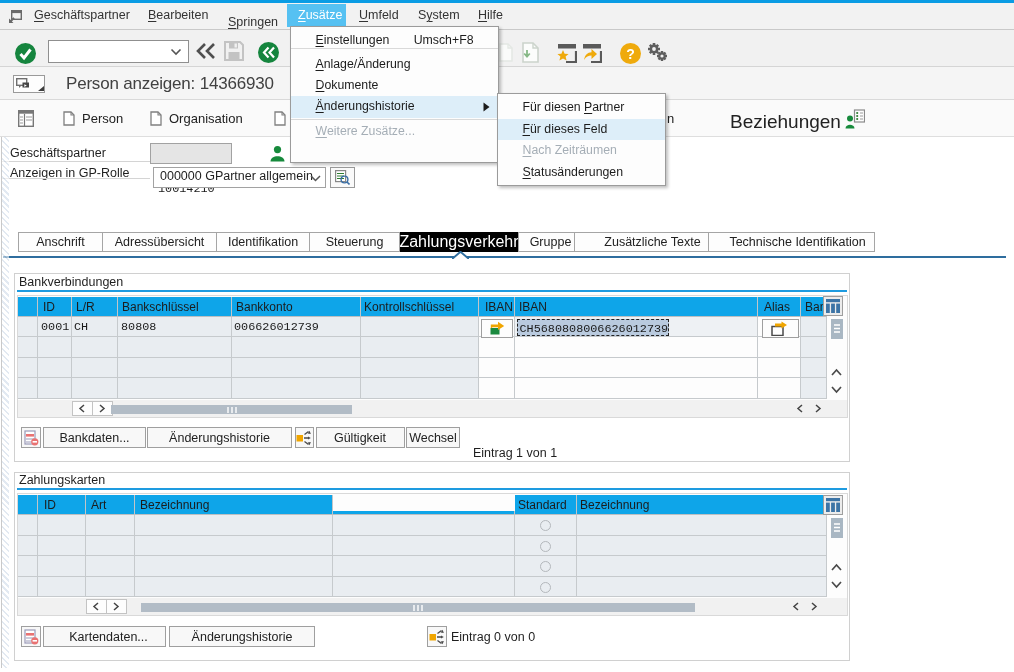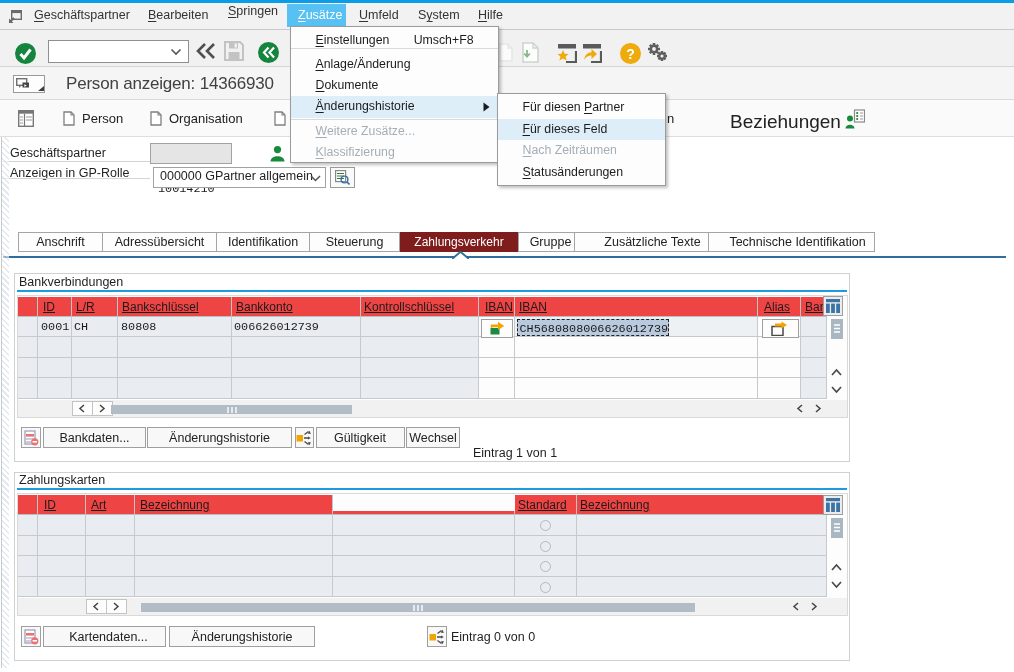--- a/index.html
+++ b/index.html
@@ -4,38 +4,38 @@
 <style>
 html,body{margin:0;padding:0;}
 body{width:1014px;height:672px;position:relative;overflow:hidden;background:#ffffff;
  font-family:"Liberation Sans",sans-serif;color:#222;}
 .abs{position:absolute;}
 .lbl{font-size:12.5px;color:#1f1f1f;white-space:nowrap;}
 u{text-decoration:underline;text-underline-offset:2px;}
 .mono{font-family:"Liberation Mono",monospace;font-size:11.8px;color:#1a1a1a;white-space:nowrap;}
 .btn{position:absolute;border:1px solid #9f9f9f;background:#f8f8f8;font-size:12.5px;color:#222;
  display:flex;align-items:center;justify-content:center;box-sizing:border-box;white-space:nowrap;}
-.hc{background:#ef4444;border-right:1px solid #c2c5c8;border-bottom:1px solid #bcbfc2;box-sizing:border-box;padding-top:3px;white-space:nowrap;overflow:hidden;flex:none;text-decoration:underline;}
+.hc{background:#0ea5e9;border-right:1px solid #c2c5c8;border-bottom:1px solid #bcbfc2;box-sizing:border-box;padding-top:3px;white-space:nowrap;overflow:hidden;flex:none;}
 .dc{background:#e9edf1;border-right:1px solid #c6cacd;border-bottom:1px solid #c6cacd;box-sizing:border-box;padding-top:3.5px;white-space:nowrap;overflow:hidden;flex:none;}
 </style>
 </head>
 <body>
 
 <div class="abs" style="left:0;top:0;width:1014px;height:3px;background:#0a9ce4;"></div>
 
 <div class="abs" style="left:0;top:3px;width:1014px;height:27px;background:#f2f2f2;border-bottom:1px solid #c9c9c9;box-sizing:border-box;"></div>
 <div id="menubar" class="abs" style="left:0;top:3px;width:1014px;height:26px;font-size:12.5px;color:#333;">
   <svg class="abs" style="left:8px;top:7px;" width="14" height="14" viewBox="0 0 14 14">
     <rect x="3.7" y="0.7" width="9.6" height="8.6" fill="none" stroke="#6a6a6a" stroke-width="1.4"></rect>
     <rect x="3.7" y="0.7" width="9.6" height="2.4" fill="#6a6a6a"></rect>
     <path d="M1 13 L1 8.5 L2.6 10.1 L5.4 7.3 L6.7 8.6 L3.9 11.4 L5.5 13 Z" fill="#6a6a6a"></path>
   </svg>
   <div class="abs" style="left:34px;top:5px;"><u>G</u>eschäftspartner</div>
   <div class="abs" style="left:148px;top:5px;"><u>B</u>earbeiten</div>
-  <div class="abs" style="left:228px;top:1px;"><u>S</u>pringen</div>
+  <div class="abs" style="left:228px;top:12px;"><u>S</u>pringen</div>
   <div class="abs" style="left:287px;top:1px;width:59px;height:23px;background:#56c1f2;"></div>
   <div class="abs" style="left:298px;top:5px;color:#fff;"><u>Z</u>usätze</div>
   <div class="abs" style="left:359px;top:5px;"><u>U</u>mfeld</div>
   <div class="abs" style="left:418px;top:5px;">S<u>y</u>stem</div>
   <div class="abs" style="left:478px;top:5px;"><u>H</u>ilfe</div>
 </div>
 
 <div class="abs" style="left:0;top:30px;width:1014px;height:37px;background:#f1f1f1;border-bottom:1px solid #d5d5d5;box-sizing:border-box;"></div>
 <div id="toolbar" class="abs" style="left:0;top:30px;width:1014px;height:36px;">
 
@@ -189,21 +189,21 @@
     <circle cx="9.5" cy="9.5" r="3.4" fill="none" stroke="#3a6ea5" stroke-width="1.4"></circle>
     <path d="M12 12 L14.5 14.5" stroke="#3a6ea5" stroke-width="1.6"></path>
   </svg>
 </div>
 
 <div id="tabs">
   <div class="abs" style="left:18px;top:232px;width:85px;height:20px;border:1px solid #a5a5a5;background:#fdfdfd;box-sizing:border-box;display:flex;align-items:center;justify-content:center;font-size:12.5px;">Anschrift</div>
   <div class="abs" style="left:102px;top:232px;width:115px;height:20px;border:1px solid #a5a5a5;background:#fdfdfd;box-sizing:border-box;display:flex;align-items:center;justify-content:center;font-size:12.5px;">Adressübersicht</div>
   <div class="abs" style="left:216px;top:232px;width:94px;height:20px;border:1px solid #a5a5a5;background:#fdfdfd;box-sizing:border-box;display:flex;align-items:center;justify-content:center;font-size:12.5px;">Identifikation</div>
   <div class="abs" style="left:309px;top:232px;width:91px;height:20px;border:1px solid #a5a5a5;background:#fdfdfd;box-sizing:border-box;display:flex;align-items:center;justify-content:center;font-size:12.5px;">Steuerung</div>
-  <div class="abs" style="left:400px;top:232px;width:118px;height:20px;background:#7f1d1d;box-sizing:border-box;display:flex;align-items:center;justify-content:center;font-size:12px;color:#fff;">Zahlungsverkehr</div>
+  <div class="abs" style="left:400px;top:232px;width:118px;height:20px;background:#000000;box-sizing:border-box;display:flex;align-items:center;justify-content:center;font-size:16px;color:#fff;">Zahlungsverkehr</div>
   <div class="abs" style="left:518px;top:232px;width:57px;height:20px;border:1px solid #a5a5a5;background:#fdfdfd;box-sizing:border-box;display:flex;align-items:center;justify-content:center;font-size:12.5px;padding-left:8px;">Gruppe</div>
   <div class="abs" style="left:574px;top:232px;width:135px;height:20px;border:1px solid #a5a5a5;background:#fdfdfd;box-sizing:border-box;display:flex;align-items:center;justify-content:center;font-size:12.5px;padding-left:22px;">Zusätzliche Texte</div>
   <div class="abs" style="left:708px;top:232px;width:167px;height:20px;border:1px solid #a5a5a5;background:#fdfdfd;box-sizing:border-box;display:flex;align-items:center;justify-content:center;font-size:12.5px;padding-left:12px;">Technische Identifikation</div>
   <div class="abs" style="left:3px;top:255.5px;width:1003px;height:2.5px;background:#2e6d9e;"></div>
   <svg class="abs" style="left:452px;top:251px;" width="17" height="8" viewBox="0 0 17 8">
     <path d="M0 8 L8.5 0.8 L17 8" fill="#ffffff" stroke="#2e6d9e" stroke-width="1.9"></path>
   </svg>
 </div>
 
 <div id="group1">
@@ -486,21 +486,20 @@
     <div style="position:absolute;left:0;top:21.5px;width:100%;height:1px;background:#d9d9d9;"></div>
     <div style="position:absolute;left:0;top:27.5px;width:100%;height:21px;line-height:21px;padding-left:25px;box-sizing:border-box;"><u>A</u>nlage/Änderung</div>
     <div style="position:absolute;left:0;top:48.5px;width:100%;height:21px;line-height:21px;padding-left:25px;box-sizing:border-box;"><u>D</u>okumente</div>
     <div style="position:absolute;left:0;top:69.5px;width:100%;height:21.5px;line-height:21.5px;padding-left:25px;box-sizing:border-box;background:#ddeef9;"><u>Ä</u>nderungshistorie
       <svg style="position:absolute;right:8px;top:5.5px;" width="7" height="10" viewBox="0 0 7 10">
           <path d="M0.5 0.5 L6.5 5 L0.5 9.5 Z" fill="#1c1c1c"></path>
         </svg>
     </div>
     <div style="position:absolute;left:0;top:92px;width:100%;height:1px;background:#d9d9d9;"></div>
     <div style="position:absolute;left:0;top:94px;width:100%;height:21px;line-height:21px;padding-left:25px;box-sizing:border-box;color:#a5aeb6;"><u>W</u>eitere Zusätze...</div>
-    <div style="position:absolute;left:0;top:115px;width:100%;height:21px;line-height:21px;padding-left:25px;box-sizing:border-box;color:#a5aeb6;"><u>K</u>lassifizierung</div>
   </div>
 
   <div class="abs" style="left:496.5px;top:92.5px;width:169px;height:93px;background:#fdfdfd;border:1px solid #9b9b9b;box-shadow:2px 2px 3px rgba(0,0,0,0.25);box-sizing:border-box;">
     <div style="position:absolute;left:0;top:3.5px;width:100%;height:21.5px;line-height:21.5px;padding-left:25px;box-sizing:border-box;">Für diesen <u>P</u>artner</div>
     <div style="position:absolute;left:0;top:25px;width:100%;height:21.5px;line-height:21.5px;padding-left:25px;box-sizing:border-box;background:#ddeef9;"><u>F</u>ür dieses Feld</div>
     <div style="position:absolute;left:0;top:68px;width:100%;height:21.5px;line-height:21.5px;padding-left:25px;box-sizing:border-box;"><u>S</u>tatusänderungen</div>
     <div style="position:absolute;left:0;top:46.5px;width:100%;height:21.5px;line-height:21.5px;padding-left:25px;box-sizing:border-box;color:#a5aeb6;"><u>N</u>ach Zeiträumen</div>
   </div>
 </div>
 

